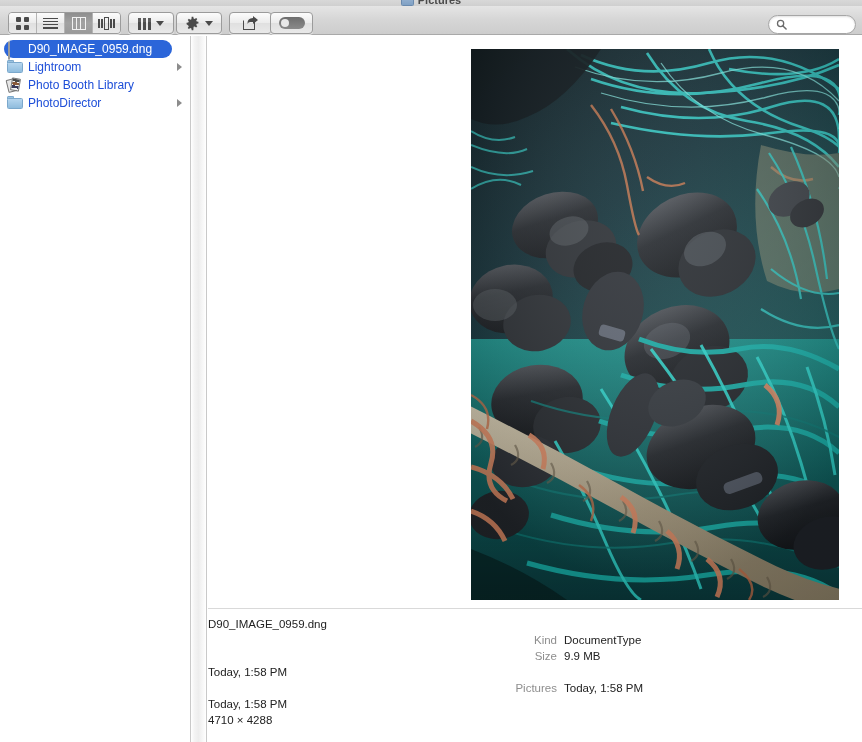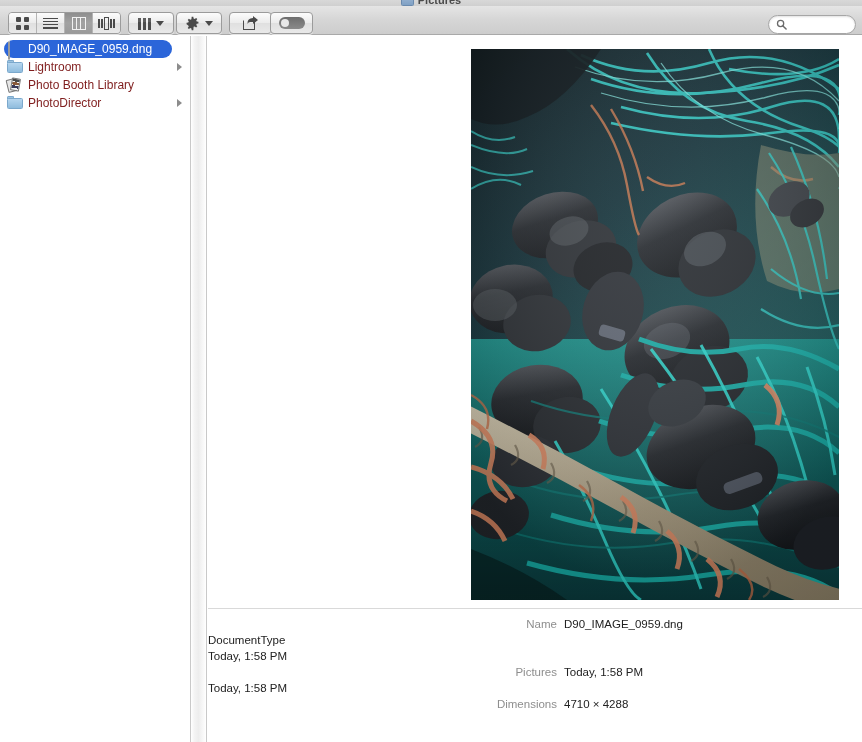--- a/index.html
+++ b/index.html
@@ -235,21 +235,21 @@
     left: 4px; top: 0;
     height: 18px;
     background: #2b65d9;
     border-radius: 9px;
     z-index: 0;
   }
   .sb-icon { position: relative; z-index: 1; width: 16px; height: 15px; flex: none; }
   .sb-label {
     position: relative; z-index: 1;
     font-size: 12px;
-    color: #7f1d1d;
+    color: #1d4ed8;
     white-space: nowrap;
   }
   .sb-item.selected .sb-label { color: #ffffff; }
 
   
   .ic-doc {
     width: 13px; height: 15px;
     background: #ffffff;
     border: 1px solid #9a9a9a;
     border-radius: 1px;
@@ -706,36 +706,39 @@
         <path d="M0 500 Q52 520 96 551 H0 Z" fill="#07201f" opacity="0.7"></path>
 
         <rect x="0" y="0" width="368" height="551" fill="url(#hazeG)"></rect>
       </svg>
     </div>
 
     <div class="meta-sep"></div>
 
     <div class="meta-table">
       <div class="meta-row">
-        <span class="meta-label">Name</span>
         <span class="meta-value">D90_IMAGE_0959.dng</span>
       </div>
       <div class="meta-row">
+        <span class="meta-label">Kind</span>
         <span class="meta-value">DocumentType</span>
+      </div>
+      <div class="meta-row">
+        <span class="meta-label">Size</span>
+        <span class="meta-value">9.9 MB</span>
       </div>
       <div class="meta-row">
         <span class="meta-value">Today, 1:58 PM</span>
       </div>
       <div class="meta-row">
         <span class="meta-label">Pictures</span>
         <span class="meta-value">Today, 1:58 PM</span>
       </div>
       <div class="meta-row">
         <span class="meta-value">Today, 1:58 PM</span>
       </div>
       <div class="meta-row">
-        <span class="meta-label">Dimensions</span>
         <span class="meta-value">4710 × 4288</span>
       </div>
     </div>
   </div>
 
 </div>
 
 </body></html>

